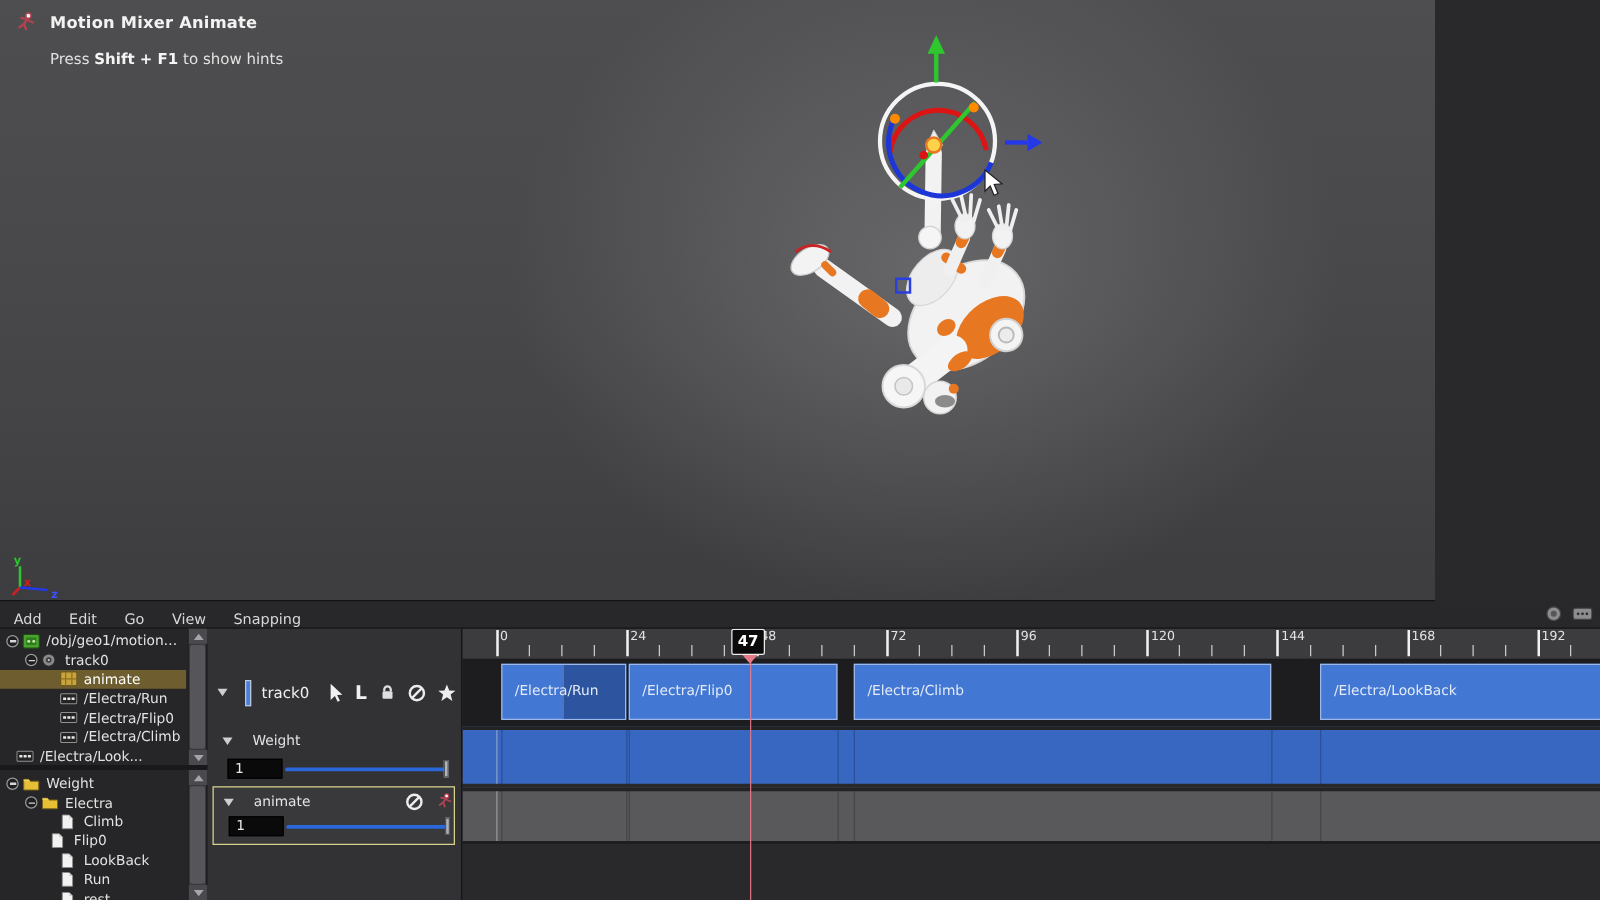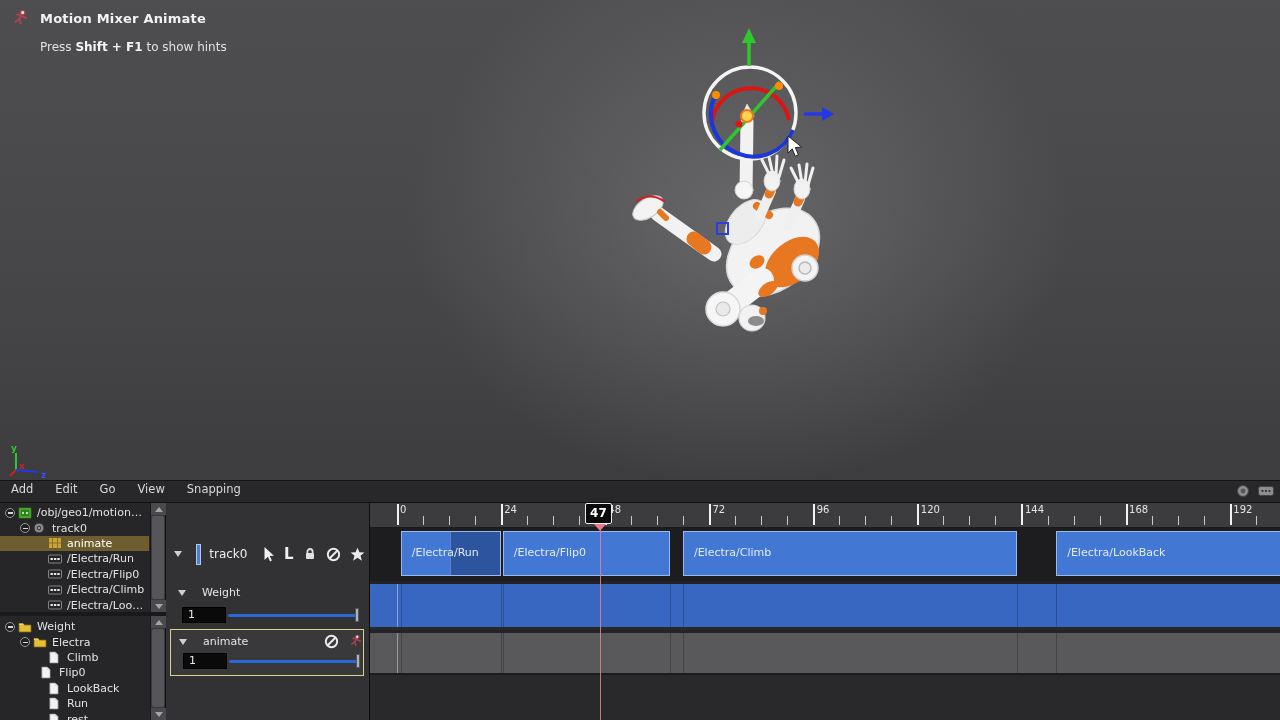--- a/index.html
+++ b/index.html
@@ -1,32 +1,32 @@
 <!DOCTYPE html>
 <html><head>
 <meta charset="utf-8">
 <style>
   html,body{margin:0;padding:0;background:#111;}
   *{box-sizing:border-box;font-family:"DejaVu Sans","Liberation Sans",sans-serif;}
   .stage{position:relative;width:1280px;height:720px;overflow:hidden;background:#29292c;}
 
   
-  .viewport{position:absolute;left:0;top:0;width:1280px;height:481px;
+  .viewport{position:absolute;left:0;top:0;width:1148px;height:481px;
     background:radial-gradient(460px 380px at 740px 215px, rgba(128,128,130,.55), rgba(128,128,130,0) 72%),
                linear-gradient(#4e4e50, #474749 55%, #3d3d3f);
     border-bottom:1px solid #141416;}
   .vp-title{position:absolute;left:40px;top:11px;font-size:13px;font-weight:bold;color:#f2f2f2;letter-spacing:.2px;}
   .vp-hint{position:absolute;left:40px;top:40px;font-size:12px;color:#e2e2e2;}
   .vp-hint b{color:#f5f5f5;}
   .vp-appicon{position:absolute;left:12px;top:9px;width:18px;height:18px;}
   .vp-svg{position:absolute;left:0;top:0;}
 
   
   .menubar{position:absolute;left:0;top:482px;width:1280px;height:21px;background:#28282b;
-    border-bottom:1px solid #121214;display:flex;align-items:flex-start;color:#d8d8d8;font-size:11.5px;}
+    border-bottom:1px solid #121214;display:flex;align-items:flex-end;color:#d8d8d8;font-size:11.5px;}
   .menu-item{padding:0 11px;cursor:default;}
   .menu-right{position:absolute;right:6px;top:2px;display:flex;gap:8px;align-items:center;}
 
   
   .tree-panel{position:absolute;left:0;top:503px;width:166px;height:217px;background:#262628;border-right:1px solid #101012;}
   .tree{position:absolute;left:0;width:149px;overflow:hidden;}
   .tree1{top:0;height:109px;padding-top:2px;}
   .tree2{top:113px;height:104px;padding-top:3px;}
   .tree-divider{position:absolute;left:0;top:109px;width:166px;height:4px;background:#19191b;}
   .tree-row{display:flex;align-items:center;height:15.4px;font-size:11px;color:#e2e2e2;white-space:nowrap;cursor:default;}
@@ -266,21 +266,21 @@
           <span class="ticon">
             <svg width="14" height="10" viewBox="0 0 14 10">
               <rect x="0.5" y="1" width="13" height="8" rx="1" fill="#242424" stroke="#909090" stroke-width="0.9"></rect>
               <rect x="2.5" y="4" width="2.4" height="2" fill="#e8e8e8"></rect>
               <rect x="5.9" y="4" width="2.4" height="2" fill="#e8e8e8"></rect>
               <rect x="9.3" y="4" width="2.4" height="2" fill="#e8e8e8"></rect>
             </svg>
           </span>
           <span class="tlabel">/Electra/Climb</span>
         </div>
-        <div class="tree-row" style="padding-left: 35px;">
+        <div class="tree-row" style="">
           <span class="expander-spacer"></span>
           <span class="ticon">
             <svg width="14" height="10" viewBox="0 0 14 10">
               <rect x="0.5" y="1" width="13" height="8" rx="1" fill="#242424" stroke="#909090" stroke-width="0.9"></rect>
               <rect x="2.5" y="4" width="2.4" height="2" fill="#e8e8e8"></rect>
               <rect x="5.9" y="4" width="2.4" height="2" fill="#e8e8e8"></rect>
               <rect x="9.3" y="4" width="2.4" height="2" fill="#e8e8e8"></rect>
             </svg>
           </span>
           <span class="tlabel">/Electra/Look...</span>

